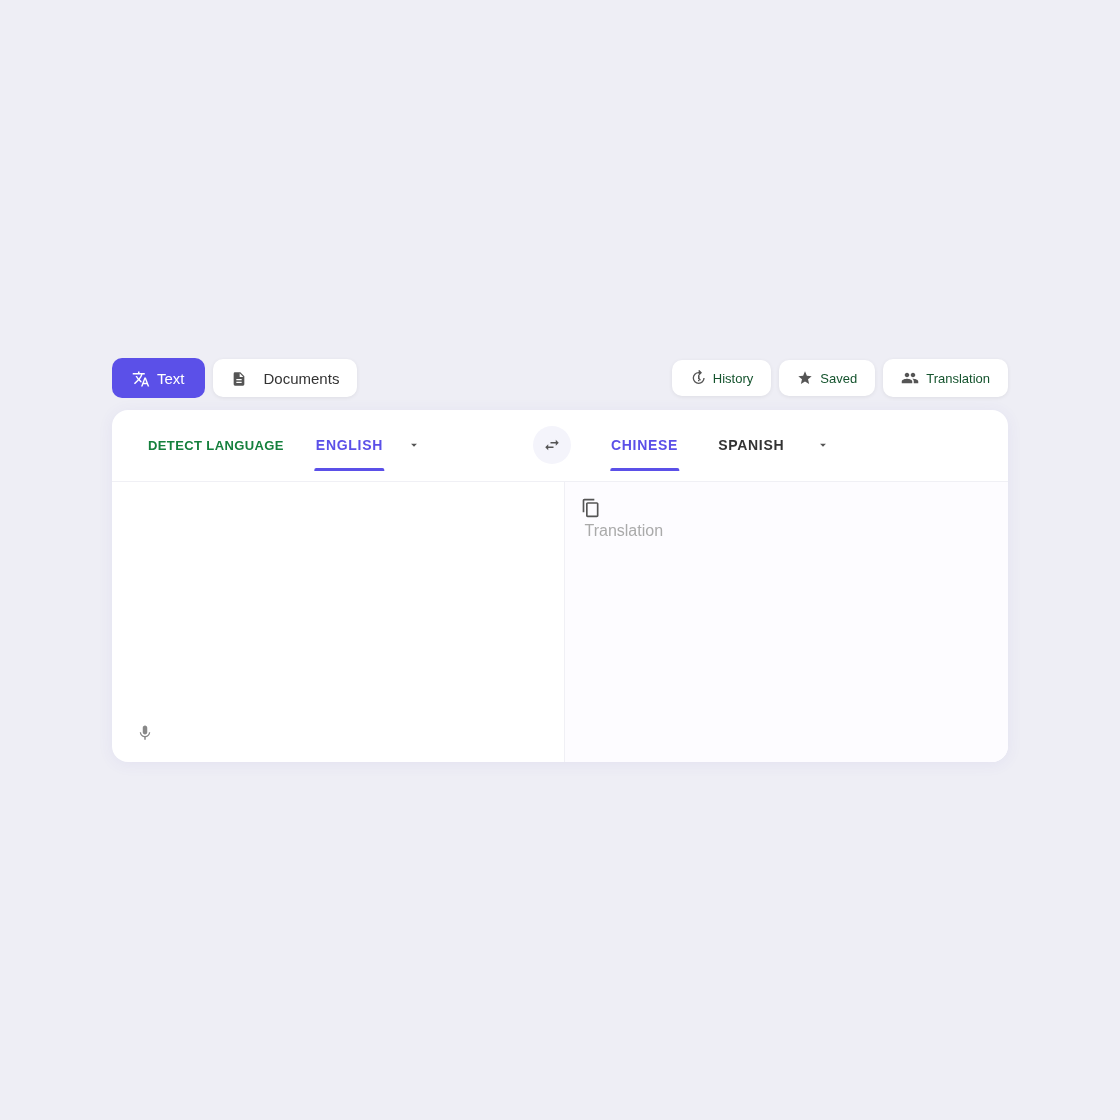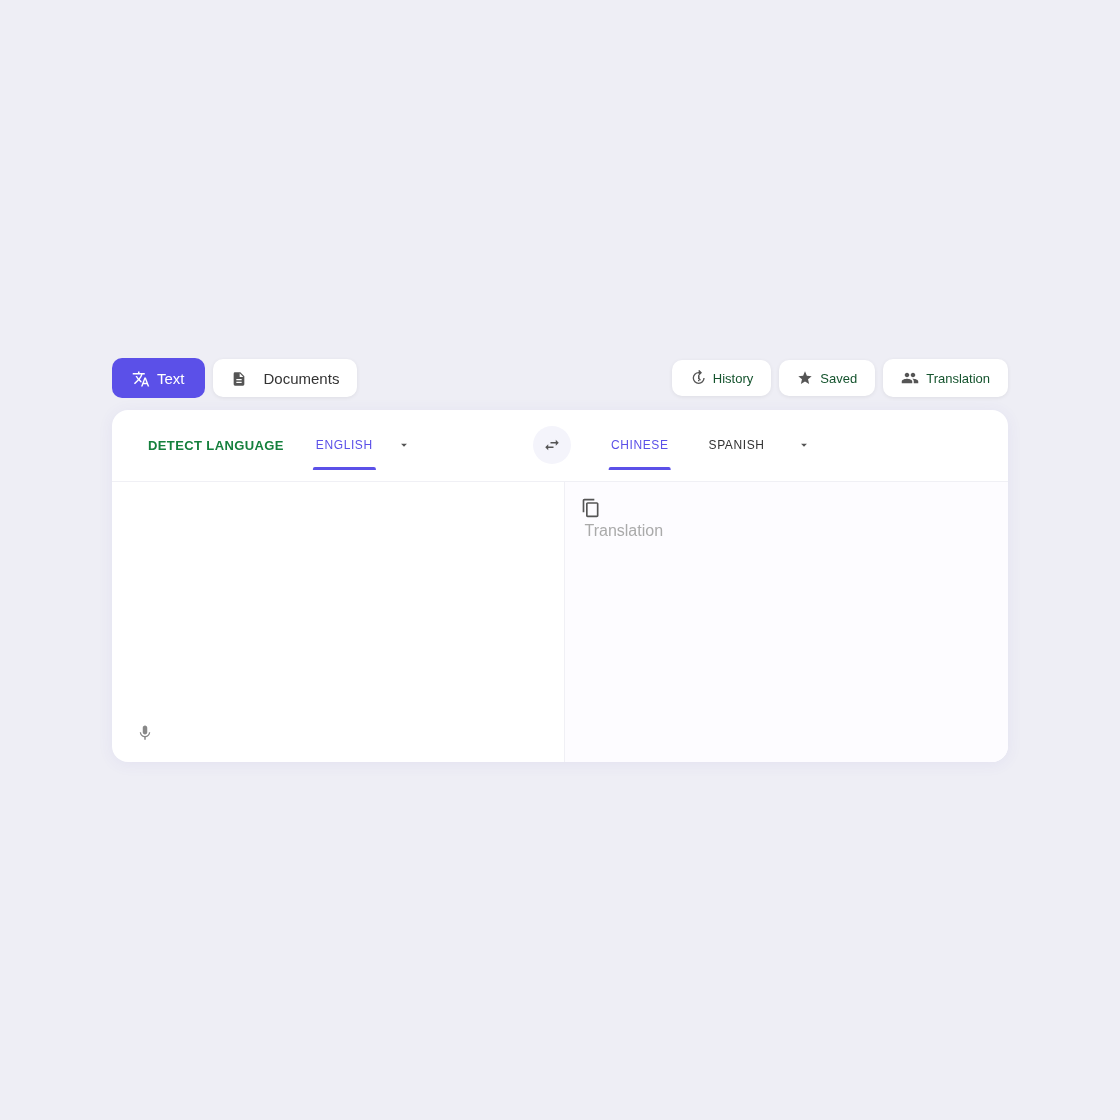--- a/index.html
+++ b/index.html
@@ -128,22 +128,22 @@
       font-size: 13px;
       font-weight: 600;
       letter-spacing: 0.03em;
       padding: 28px 16px;
       cursor: pointer;
       white-space: nowrap;
     }
 
     .lang-tab {
       color: #333;
-      font-size: 12px;
-      font-weight: 400;
+      font-size: 14px;
+      font-weight: 700;
       letter-spacing: 0.05em;
       padding: 18px 16px;
       cursor: pointer;
       position: relative;
       text-transform: uppercase;
     }
 
     .lang-tab.active {
       color: #5B50E8;
     }

